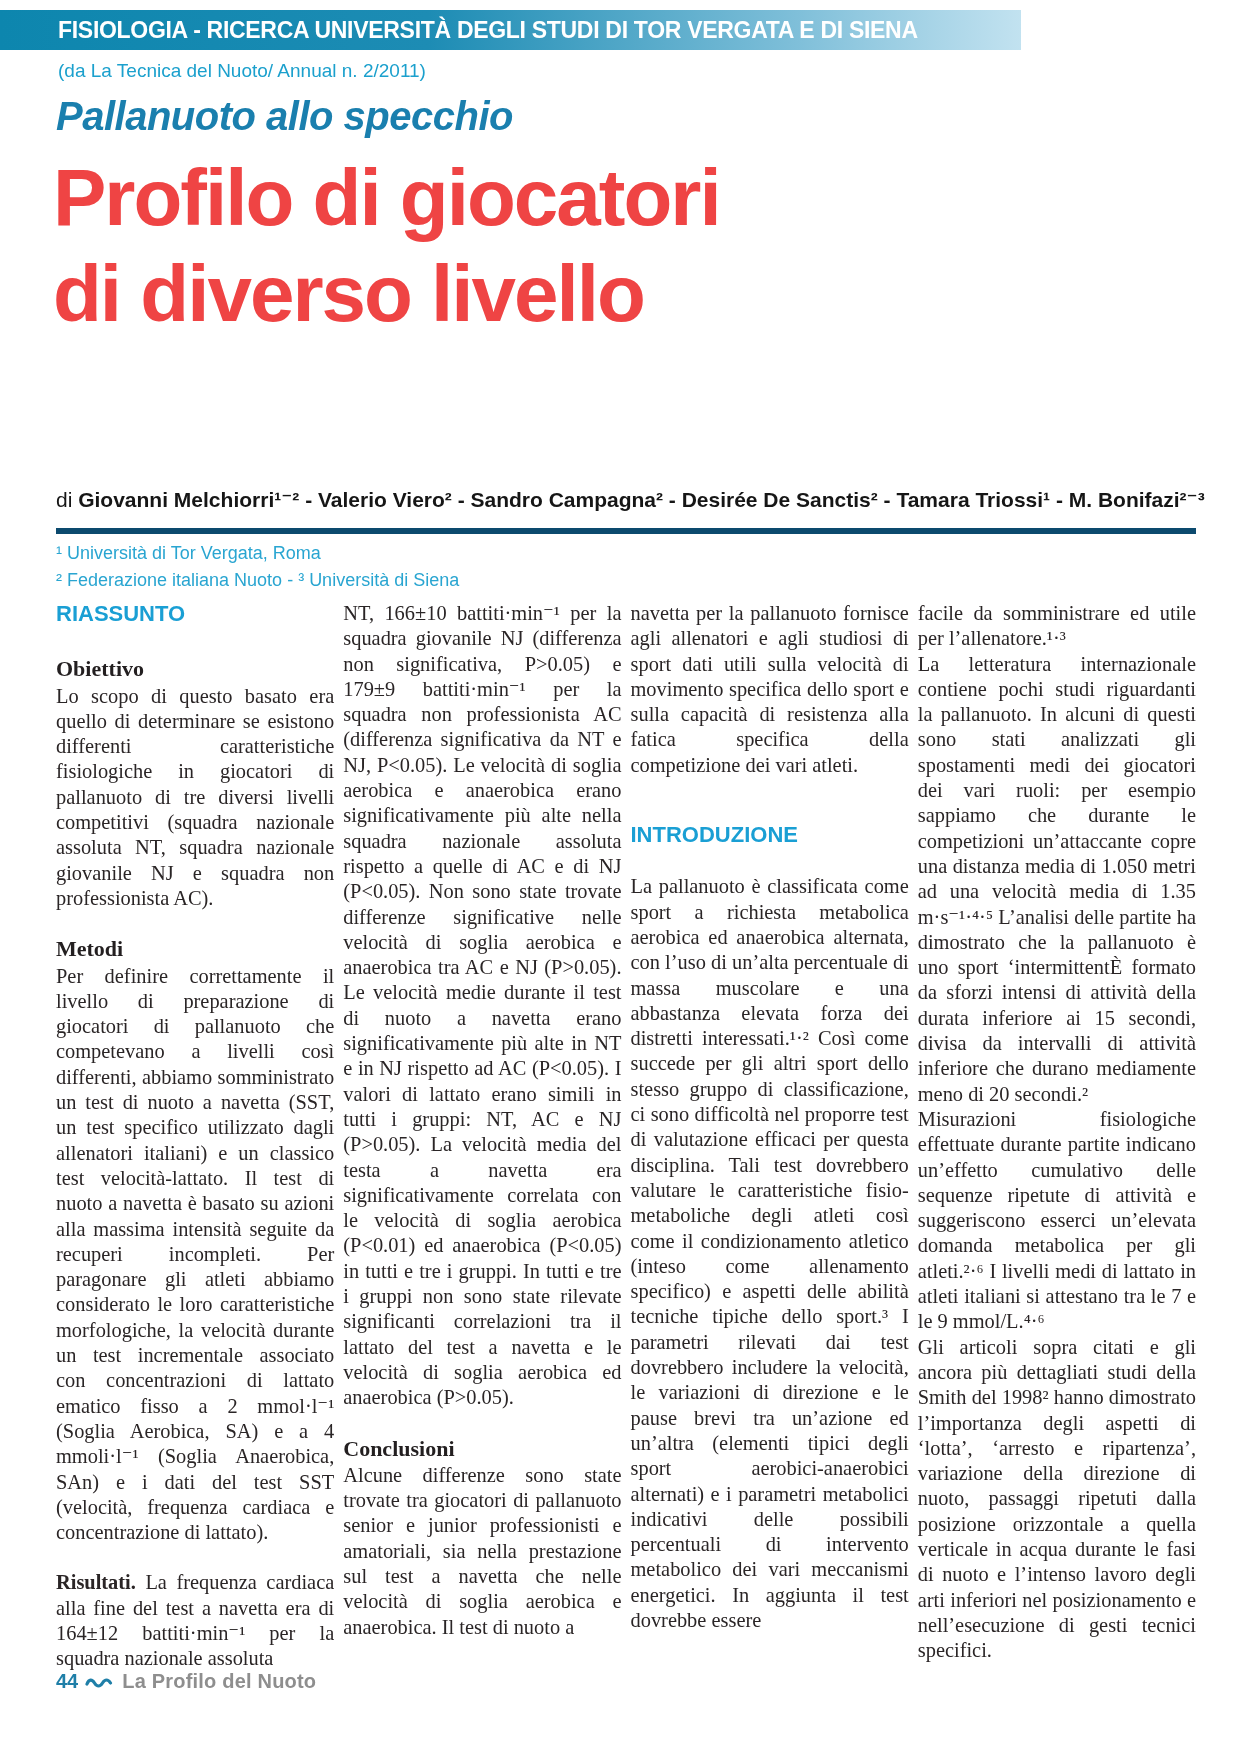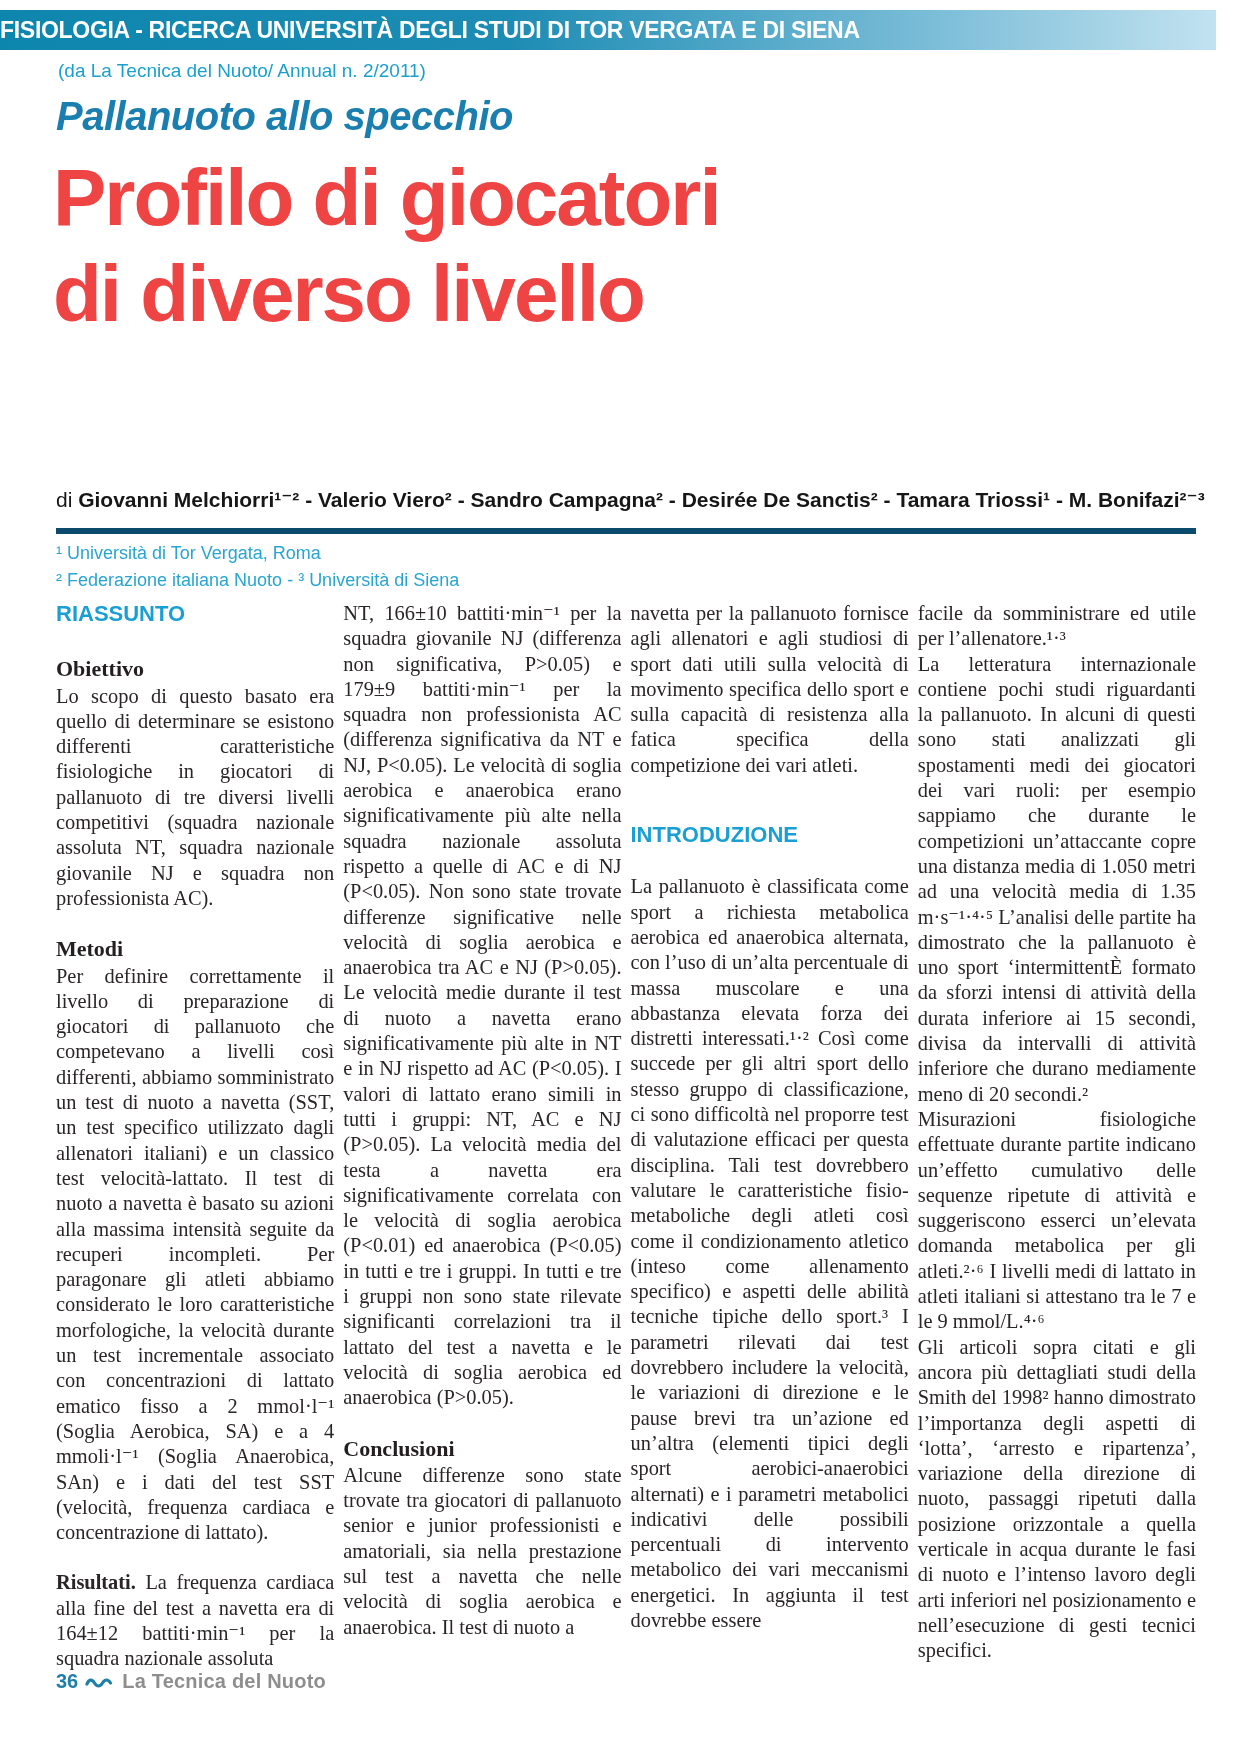--- a/index.html
+++ b/index.html
@@ -2,24 +2,24 @@
 <html lang="it"><head>
 <meta charset="utf-8">
 <style>
   html,body{margin:0;padding:0;}
   body{
     width:1240px;height:1753px;position:relative;background:#ffffff;
     font-family:"Liberation Sans","DejaVu Sans",sans-serif;
     -webkit-font-smoothing:antialiased;overflow:hidden;
   }
   .banner{
-    position:absolute;top:10px;left:0;width:1216px;height:40px;
+    position:absolute;top:10px;left:0;width:1021px;height:40px;
     background:linear-gradient(90deg,#0d86ae 0%,#1d8cb4 42%,#7fbfd9 78%,#c2e2f0 100%);
     color:#ffffff;font-weight:bold;font-size:23px;line-height:40px;
-    box-sizing:border-box;letter-spacing:-0.3px;
+    padding-left:58px;box-sizing:border-box;letter-spacing:-0.3px;
   }
   .source-note{
     position:absolute;top:60px;left:58px;
     color:#1ba0cd;font-size:19px;
   }
   .kicker{
     position:absolute;top:94px;left:56px;
     color:#1a7fae;font-size:40px;font-weight:bold;font-style:italic;
     letter-spacing:-0.5px;
   }
@@ -118,20 +118,20 @@
   <div class="col">
     <p>facile da somministrare ed utile per l’allenatore.¹·³</p>
     <p>La letteratura internazionale contiene pochi studi riguardanti la pallanuoto. In alcuni di questi sono stati analizzati gli spostamenti medi dei giocatori dei vari ruoli: per esempio sappiamo che durante le competizioni un’attaccante copre una distanza media di 1.050 metri ad una velocità media di 1.35 m·s⁻¹·⁴·⁵ L’analisi delle partite ha dimostrato che la pallanuoto è uno sport ‘intermittentÈ formato da sforzi intensi di attività della durata inferiore ai 15 secondi, divisa da intervalli di attività inferiore che durano mediamente meno di 20 secondi.²</p>
     <p>Misurazioni fisiologiche effettuate durante partite indicano un’effetto cumulativo delle sequenze ripetute di attività e suggeriscono esserci un’elevata domanda metabolica per gli atleti.²·⁶ I livelli medi di lattato in atleti italiani si attestano tra le 7 e le 9 mmol/L.⁴·⁶</p>
     <p>Gli articoli sopra citati e gli ancora più dettagliati studi della Smith del 1998² hanno dimostrato l’importanza degli aspetti di ‘lotta’, ‘arresto e ripartenza’, variazione della direzione di nuoto, passaggi ripetuti dalla posizione orizzontale a quella verticale in acqua durante le fasi di nuoto e l’intenso lavoro degli arti inferiori nel posizionamento e nell’esecuzione di gesti tecnici specifici.</p>
   </div>
 
 </div>
 
 <div class="footer">
-  <span class="pagenum">36</span>
+  <span class="pagenum">44</span>
   <span class="wave">
     <svg width="30" height="14" viewBox="0 0 30 14" aria-hidden="true">
       <path d="M2 9 C4 4 7 4 9.5 8 C12 12 15 12 17.5 8 C20 4 23 4 25.5 8" fill="none" stroke="#1f7fa8" stroke-width="3.2" stroke-linecap="round"></path>
     </svg>
   </span>
-  <span class="mag">La Tecnica del Nuoto</span>
+  <span class="mag">La Profilo del Nuoto</span>
 </div>
 
 </body></html>

